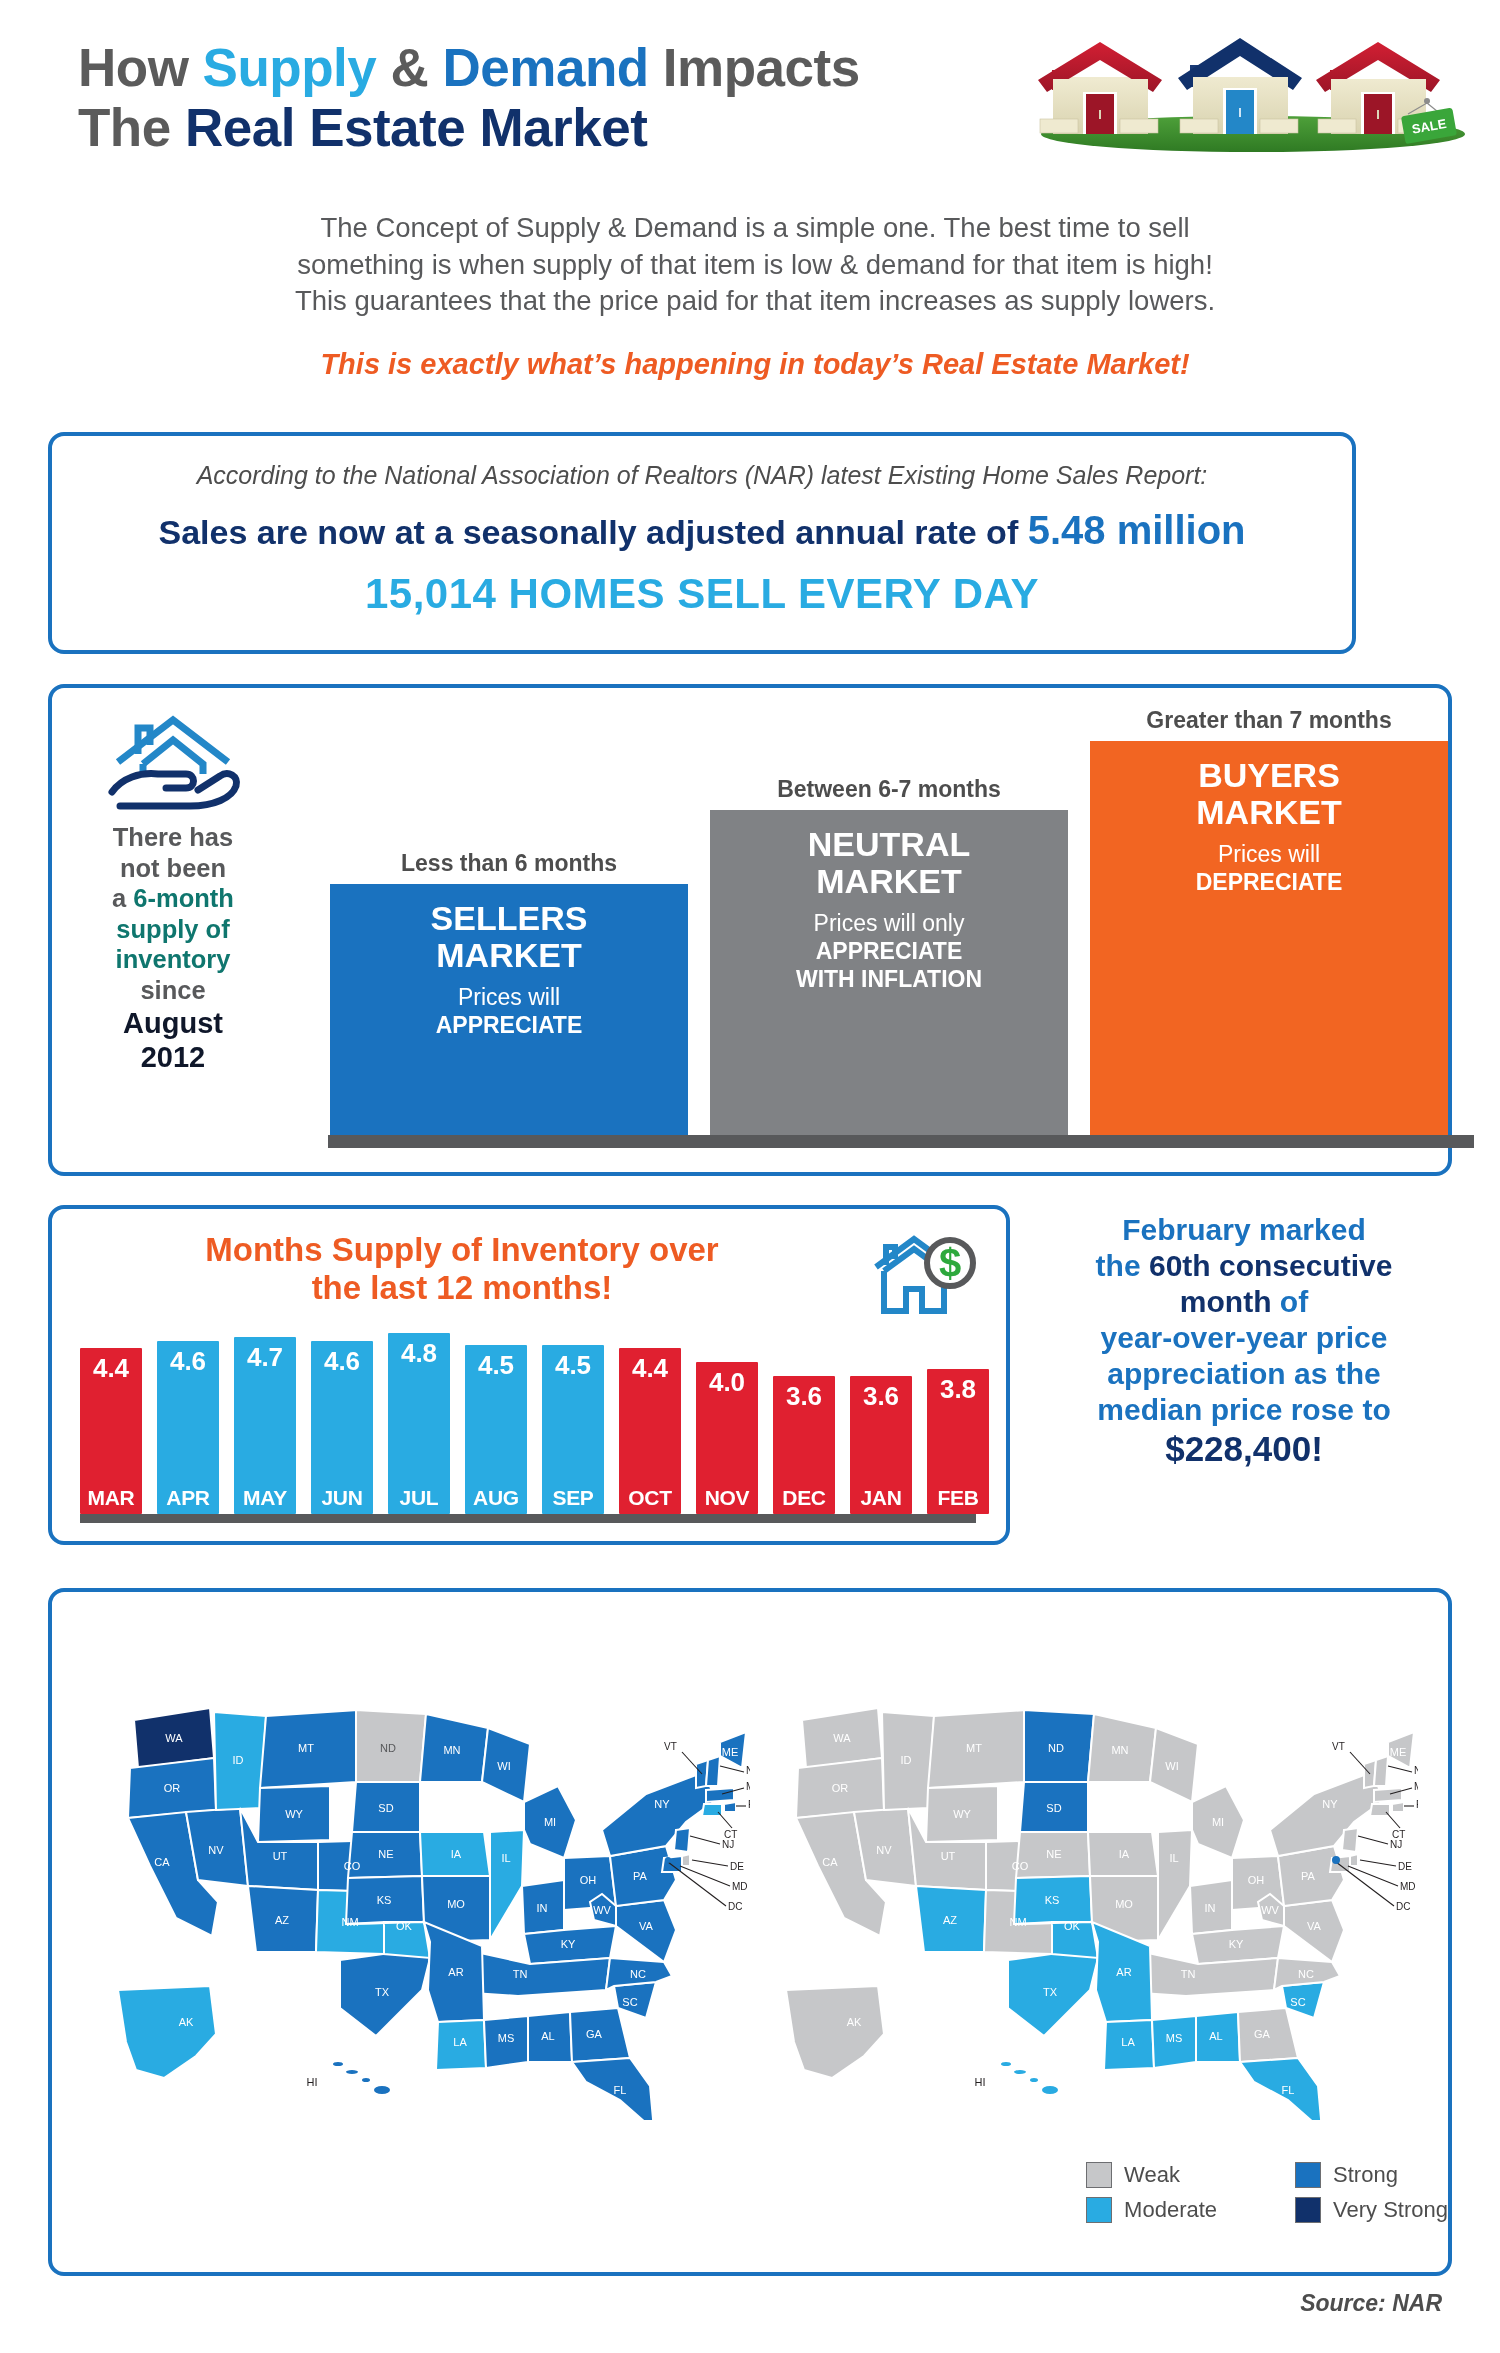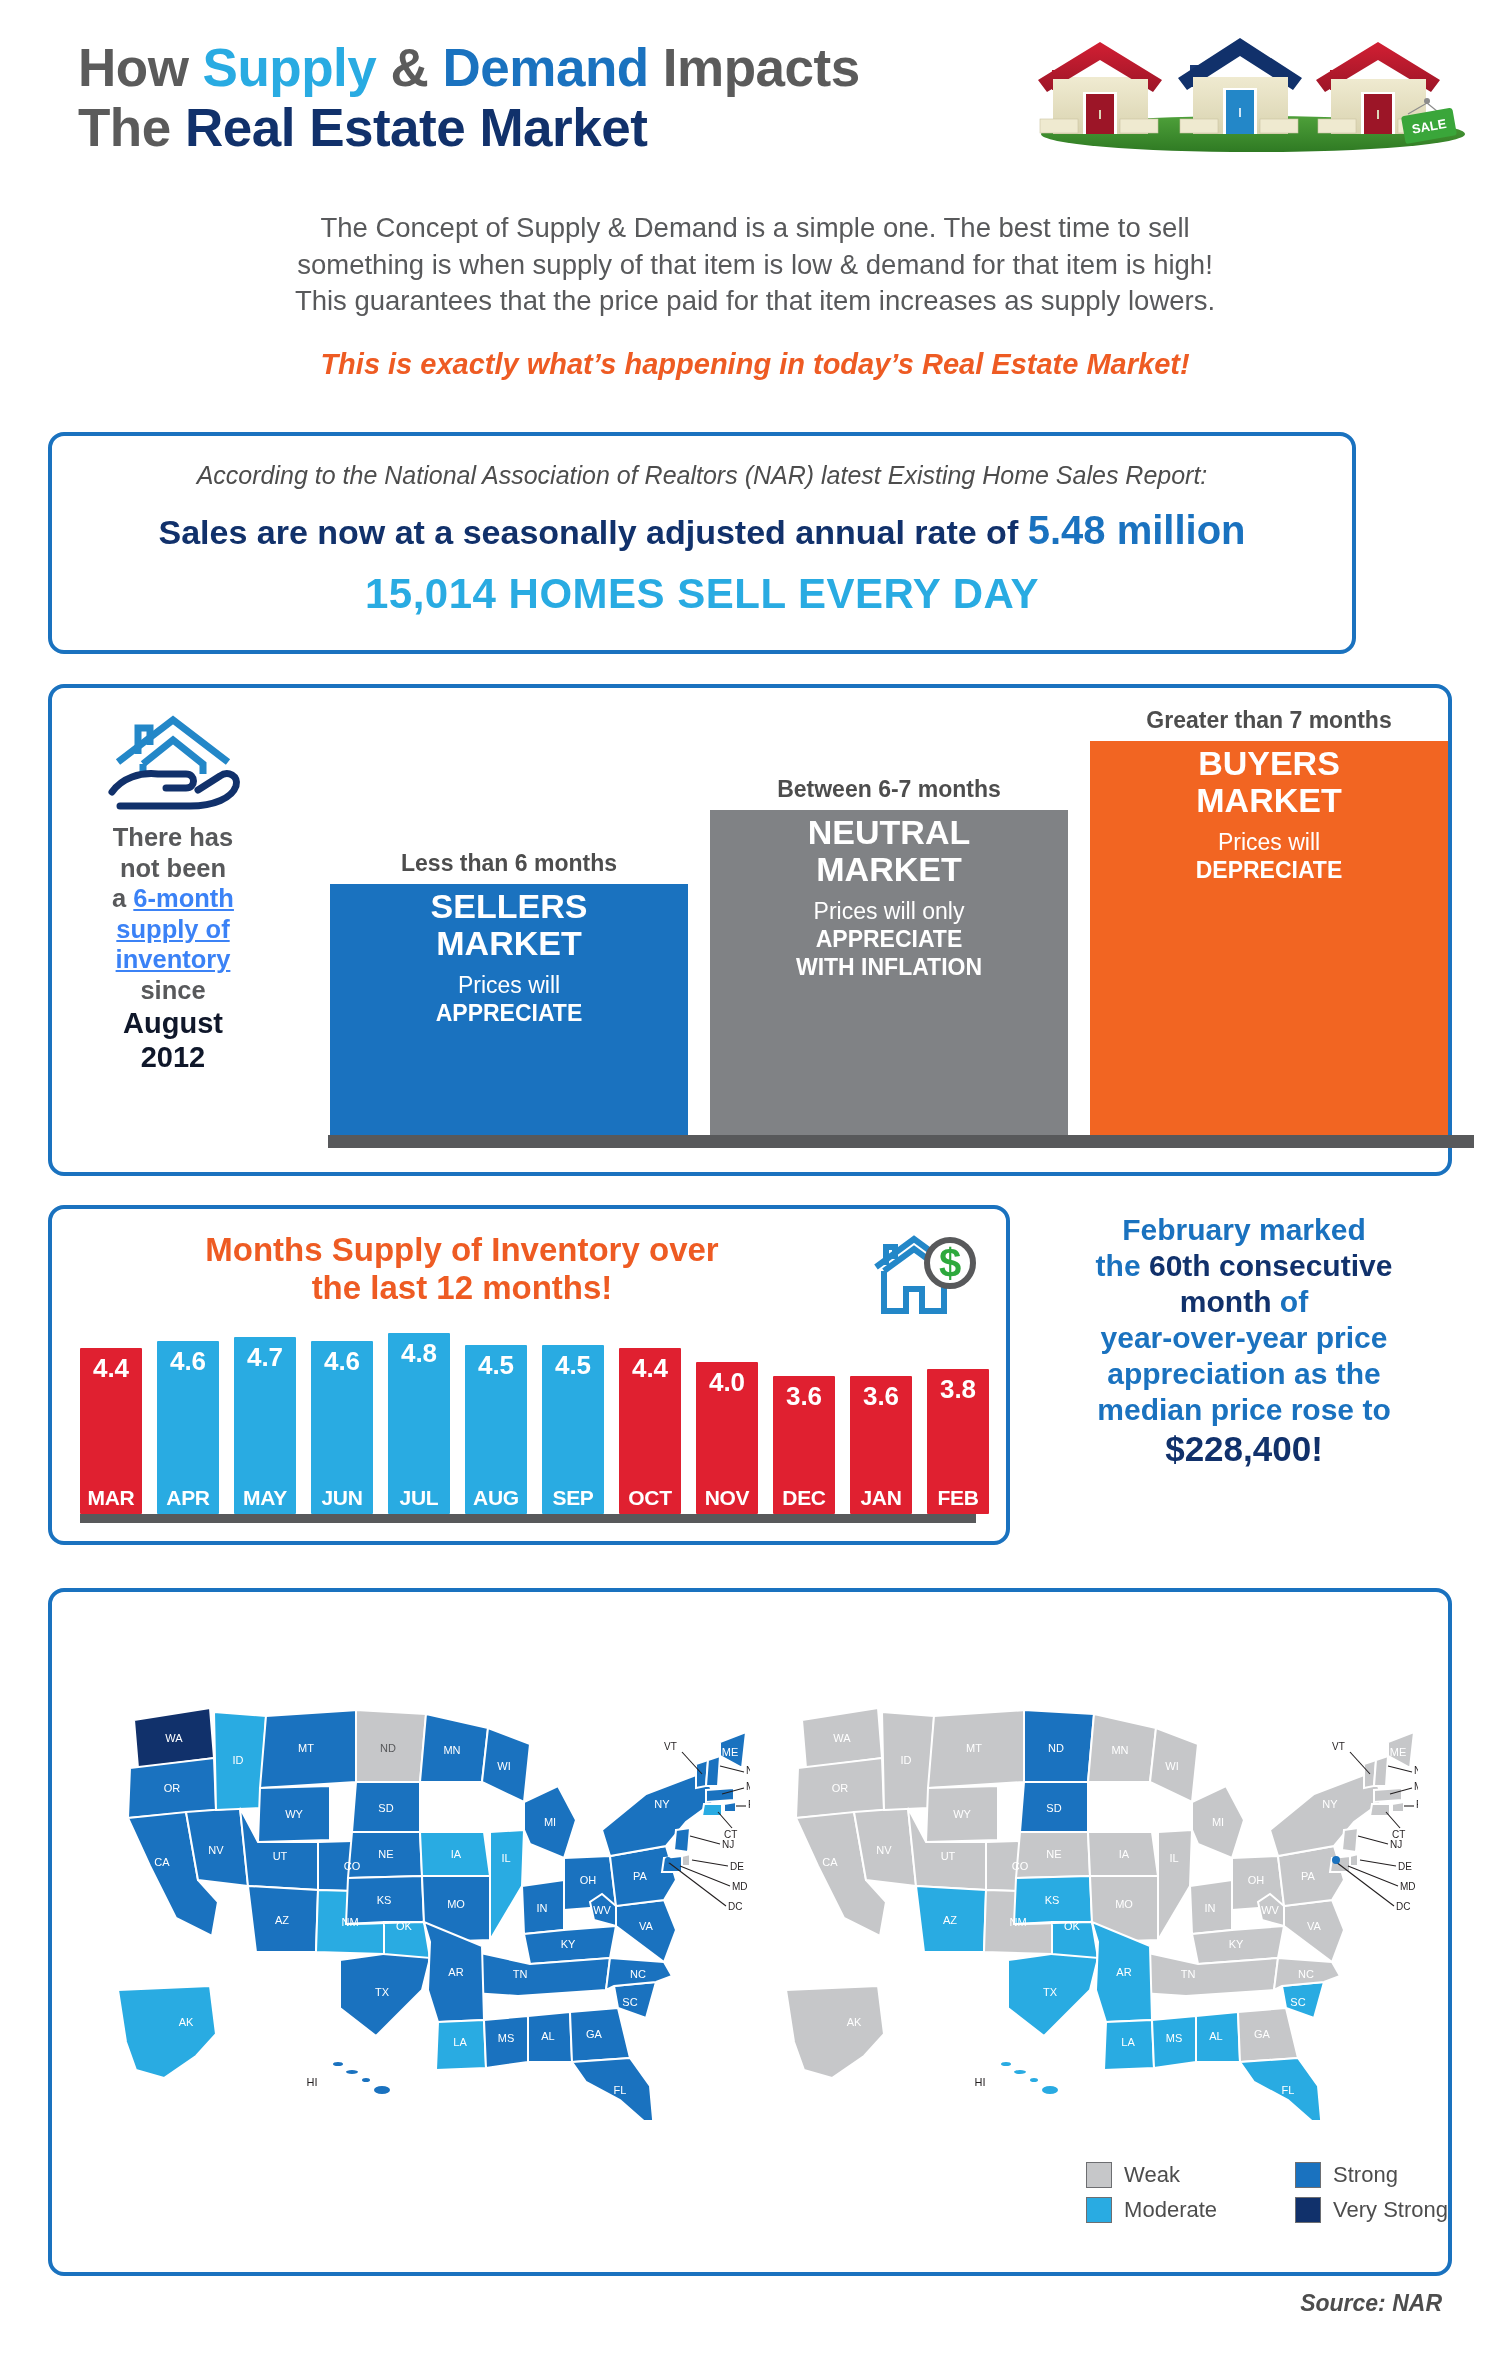--- a/index.html
+++ b/index.html
@@ -56,40 +56,40 @@
   }
 
   
   #inventory-card { left: 48px; top: 684px; width: 1404px; height: 492px; }
 
   .inv-left {
     position: absolute; left: 18px; top: 14px; width: 206px; text-align: center;
   }
   .hand-house-icon { width: 150px; height: 110px; margin: 4px auto 6px; display: block; }
   .inv-left-text { font-size: 25.5px; font-weight: bold; line-height: 1.2; color: #58595b; }
-  .inv-left-text .blue { color: #3b82f6; text-decoration: underline; }
+  .inv-left-text .blue { color: #0f766e; }
   .inv-left-text .big  { color: #0f172a; font-size: 29px; }
 
   .inv-title {
     position: absolute; left: 250px; top: 16px; width: 620px; text-align: center;
     font-size: 40px; font-weight: bold; line-height: 1.13; color: #EE5B23;
   }
 
   .inv-stage { position: absolute; left: 226px; top: 60px; right: 18px; bottom: 14px; }
   .floor {
     position: absolute; left: 50px; bottom: 10px; width: 1146px; height: 13px;
     background: #58595b;
   }
   .col { position: absolute; bottom: 23px; color: #ffffff; text-align: center; }
   .col .cap {
     position: absolute; bottom: 100%; left: 50%; transform: translateX(-50%);
     margin-bottom: 7px; white-space: nowrap;
     font-size: 23px; font-weight: bold; color: #4d4d4d;
   }
-  .col .mk { font-size: 34px; font-weight: bold; line-height: 1.1; padding-top: 4px; }
+  .col .mk { font-size: 34px; font-weight: bold; line-height: 1.1; padding-top: 16px; }
   .col .pw { font-size: 23px; line-height: 1.22; margin-top: 8px; }
   .col .pw b { font-weight: bold; }
 
   #col-sellers { left: 52px; width: 358px; height: 251px; background: #1A72BF; }
   #col-neutral { left: 432px; width: 358px; height: 325px; background: #808285; }
   #col-buyers  { left: 812px; width: 358px; height: 394px; background: #F26522; }
 
   
   #msi-card { left: 48px; top: 1205px; width: 962px; height: 340px; }
   .msi-title {

